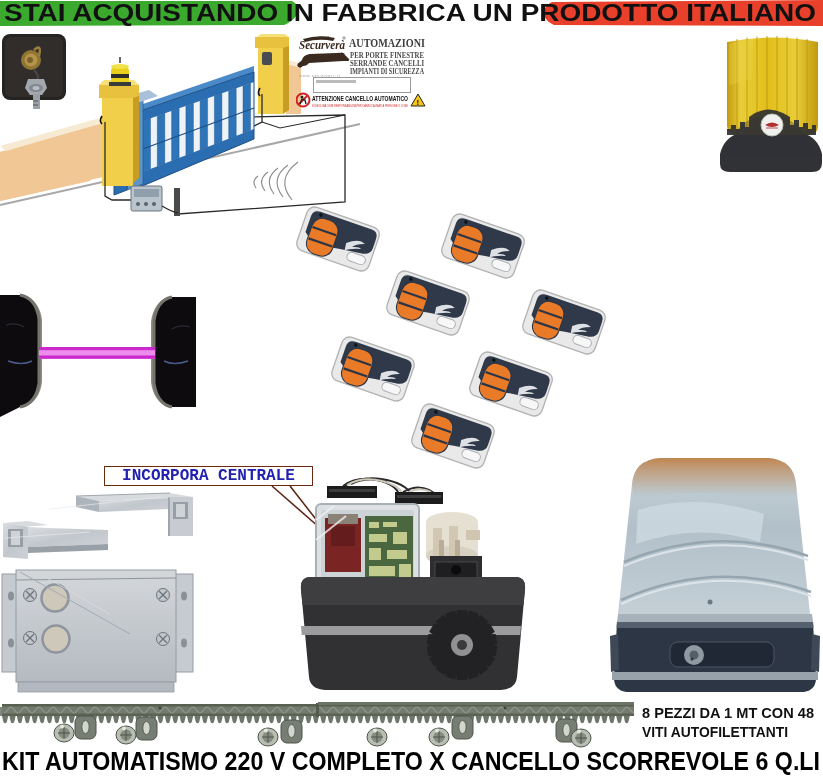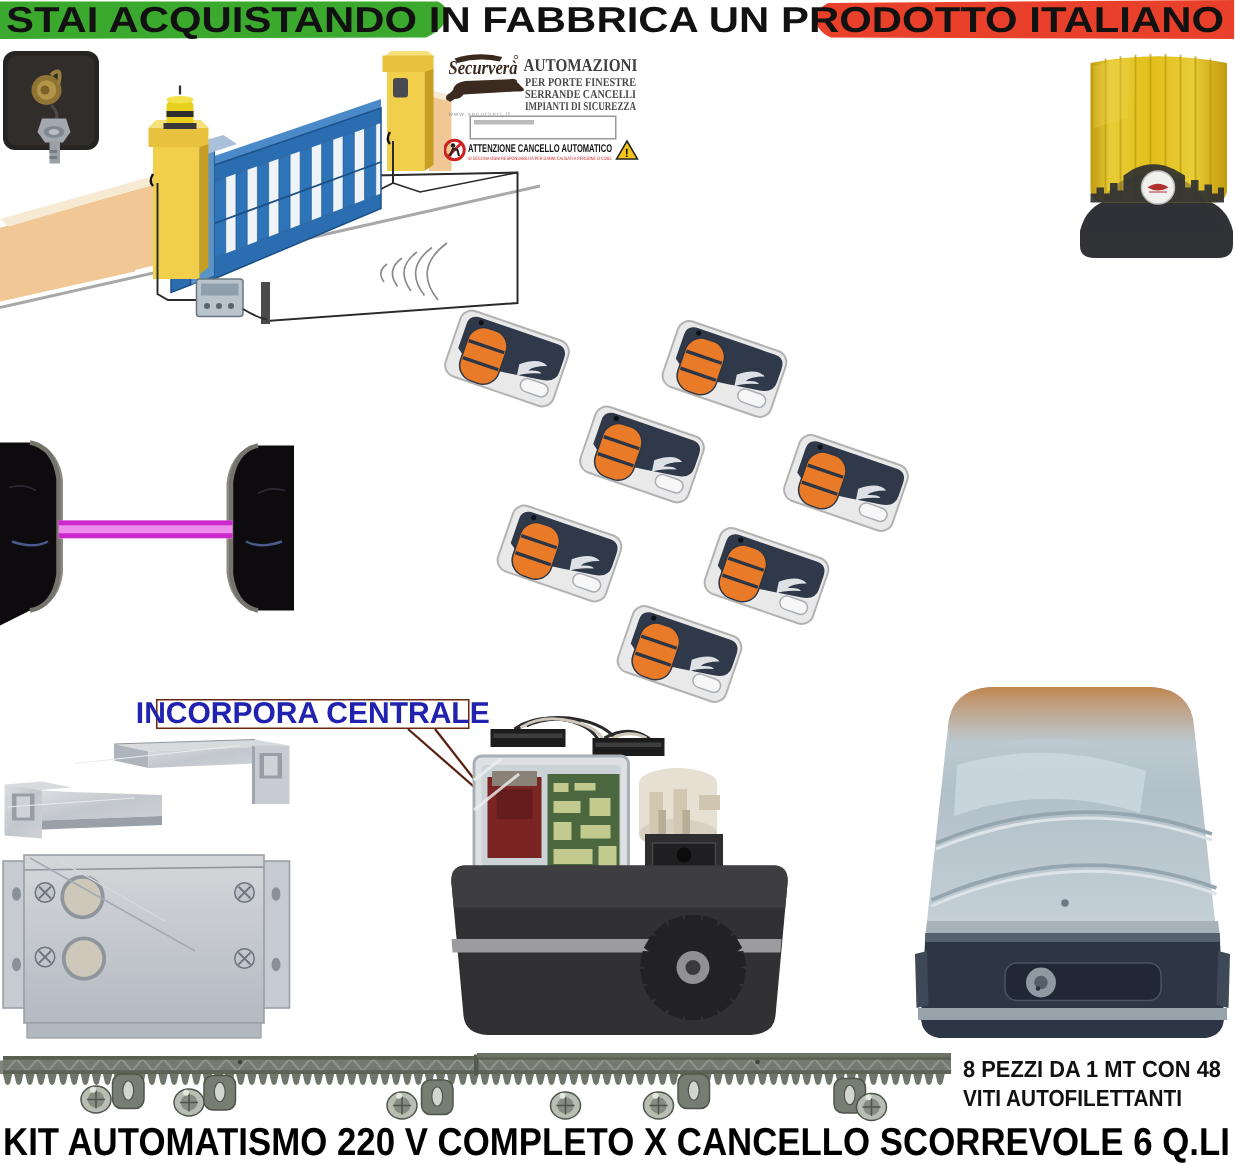--- a/index.html
+++ b/index.html
@@ -275,21 +275,21 @@
     <line x1="159" y1="103" x2="167" y2="111"></line>
         <line x1="159" y1="111" x2="167" y2="103"></line>
     <line x1="159" y1="147" x2="167" y2="155"></line>
         <line x1="159" y1="155" x2="167" y2="147"></line>
   </g>
   <line x1="20" y1="84" x2="130" y2="146" stroke="#a4aab2" stroke-width="1"></line>
   <line x1="40" y1="86" x2="110" y2="126" stroke="#d8dbde" stroke-width="0.8"></line>
 </svg>
 
 <div class="abs" style="left:104px;top:466px;width:207px;height:18px;border:1.5px solid #6b2a10;background:#fff;display:flex;align-items:center;justify-content:center;">
-  <span style="font-family:Liberation Sans, sans-serif;font-weight:bold;font-size:20px;color:#2222b0;white-space:nowrap;">INCORPORA CENTRALE</span>
+  <span style="font-family:Liberation Mono, monospace;font-weight:bold;font-size:16px;color:#2222b0;white-space:nowrap;">INCORPORA CENTRALE</span>
 </div>
 <svg class="abs" style="left:260px;top:485px" width="80" height="60" viewBox="0 0 80 60">
   <line x1="12" y1="1" x2="68" y2="50" stroke="#5a2010" stroke-width="1.5"></line>
   <line x1="30" y1="1" x2="69" y2="51" stroke="#5a2010" stroke-width="1.5"></line>
 </svg>
 
 <svg class="abs" style="left:295px;top:470px" width="235" height="230" viewBox="0 0 235 230">
 
   <g stroke="#2a2a2a" stroke-width="2" fill="none">
     <path d="M48,16 q14,-10 34,-6 q18,4 22,14"></path>

